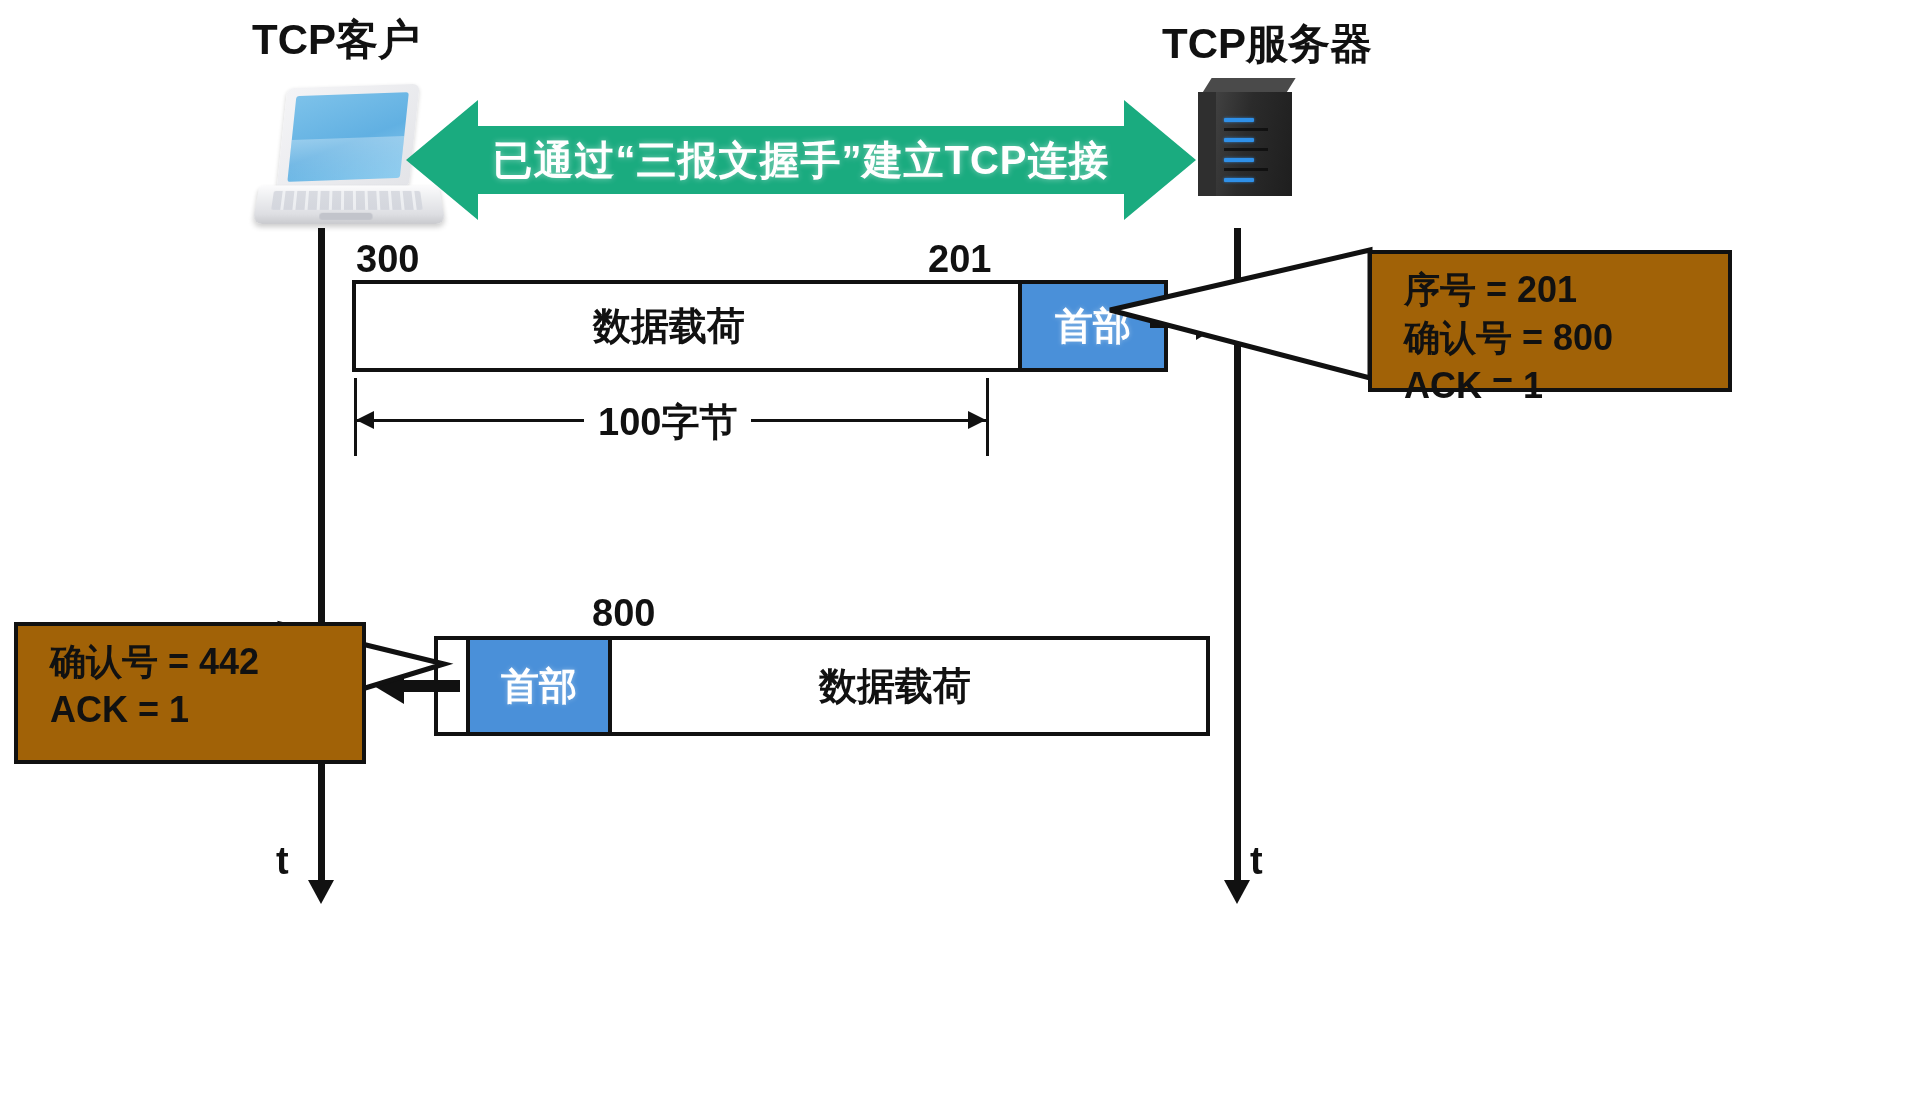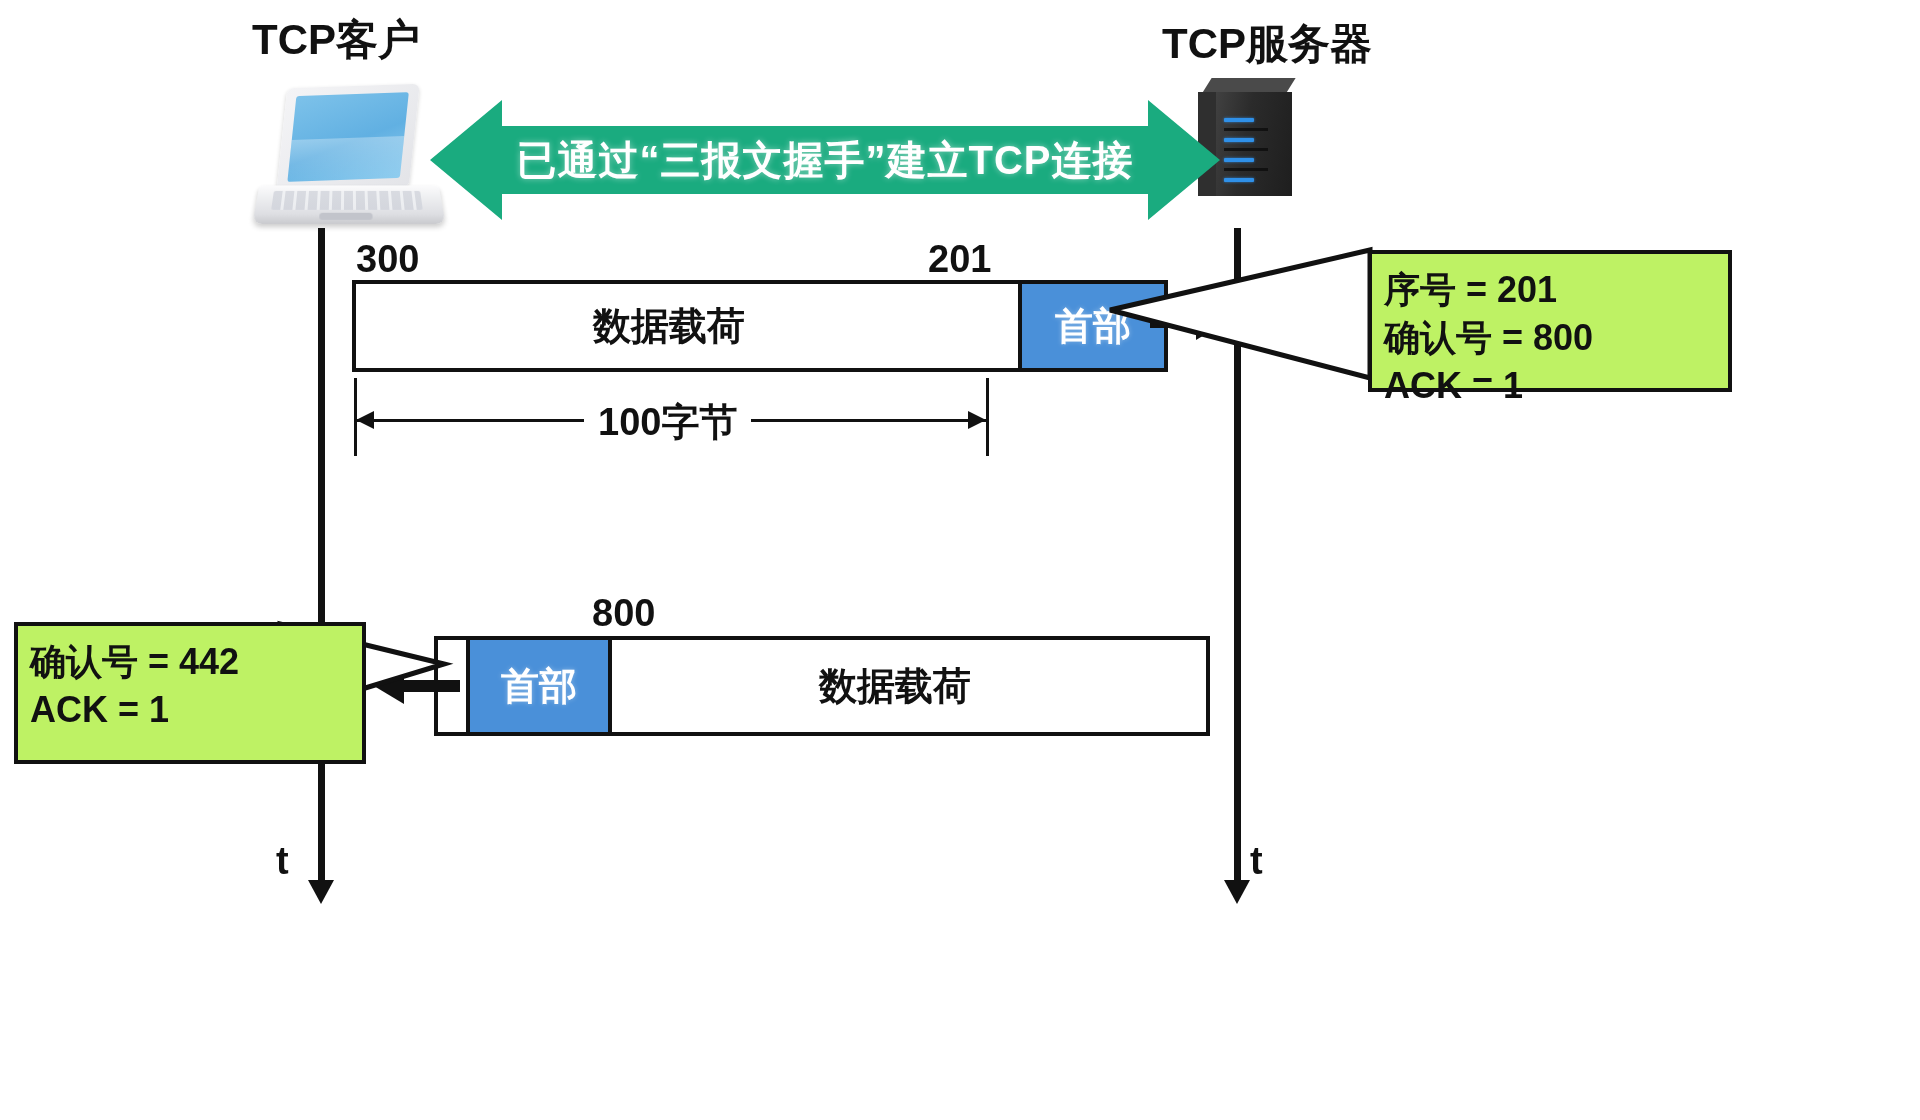--- a/index.html
+++ b/index.html
@@ -157,22 +157,22 @@
     border-left:18px solid #111;
   }
   .dim-label{
     position:absolute;background:#ffffff;padding:0 14px;
     font-size:38px;font-weight:bold;color:#111;white-space:nowrap;
   }
 
   
   .callout{
     position:absolute;box-sizing:border-box;
-    border:4px solid #111;background:#bef264;
-    padding:12px 12px;
+    border:4px solid #111;background:#a16207;
+    padding:12px 32px;
   }
   .callout-line{
     font-size:36px;font-weight:bold;color:#111;
     white-space:nowrap;line-height:1.33;
   }
   .callout-line .val{font-weight:bold;}
   .callout-line .lbl{font-weight:bold;}
 
   .leader{position:absolute;overflow:visible;}
 </style>
@@ -204,21 +204,21 @@
       <div class="sv-led" style="left:8px;top:26px;"></div>
       <div class="sv-slot" style="left:8px;top:36px;"></div>
       <div class="sv-led" style="left:8px;top:46px;"></div>
       <div class="sv-slot" style="left:8px;top:56px;"></div>
       <div class="sv-led" style="left:8px;top:66px;"></div>
       <div class="sv-slot" style="left:8px;top:76px;"></div>
       <div class="sv-led" style="left:8px;top:86px;"></div>
     </div>
   </div>
 
-  <div class="banner" style="left:430px;top:100px;width:790px;height:120px;">
+  <div class="banner" style="left:406px;top:100px;width:790px;height:120px;">
     <svg width="790" height="120" viewBox="0 0 790 120" style="position:absolute;left:0;top:0;">
       <polygon points="0,60 72,0 72,26 718,26 718,0 790,60 718,120 718,94 72,94 72,120" fill="#1aab7f"></polygon>
     </svg>
     <div class="banner-text">已通过“三报文握手”建立TCP连接</div>
   </div>
 
   <div class="timeline" style="left:318px;top:228px;height:660px;"></div>
   <div class="tl-arrow" style="left:308px;top:880px;"></div>
   <div class="t-label" style="left:276px;top:840px;">t</div>
 

